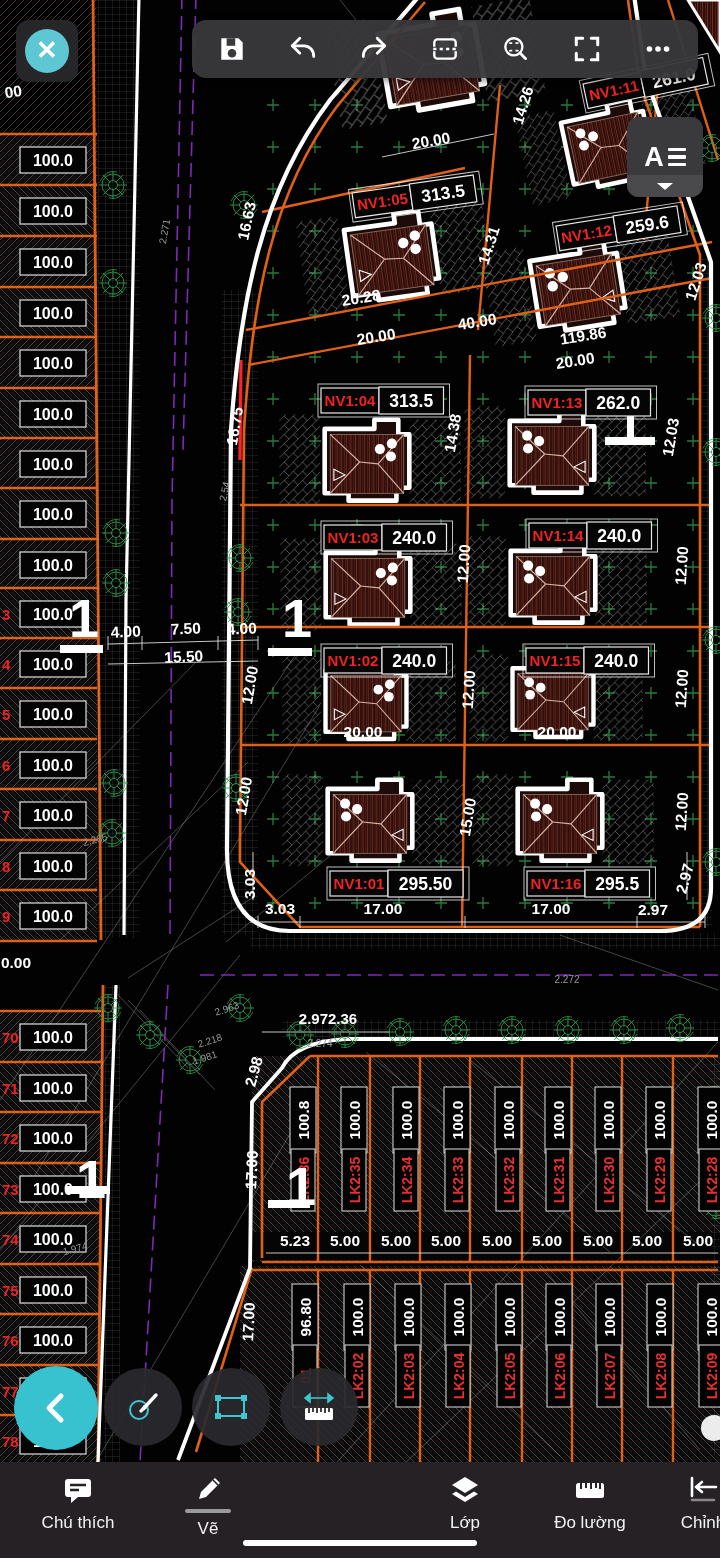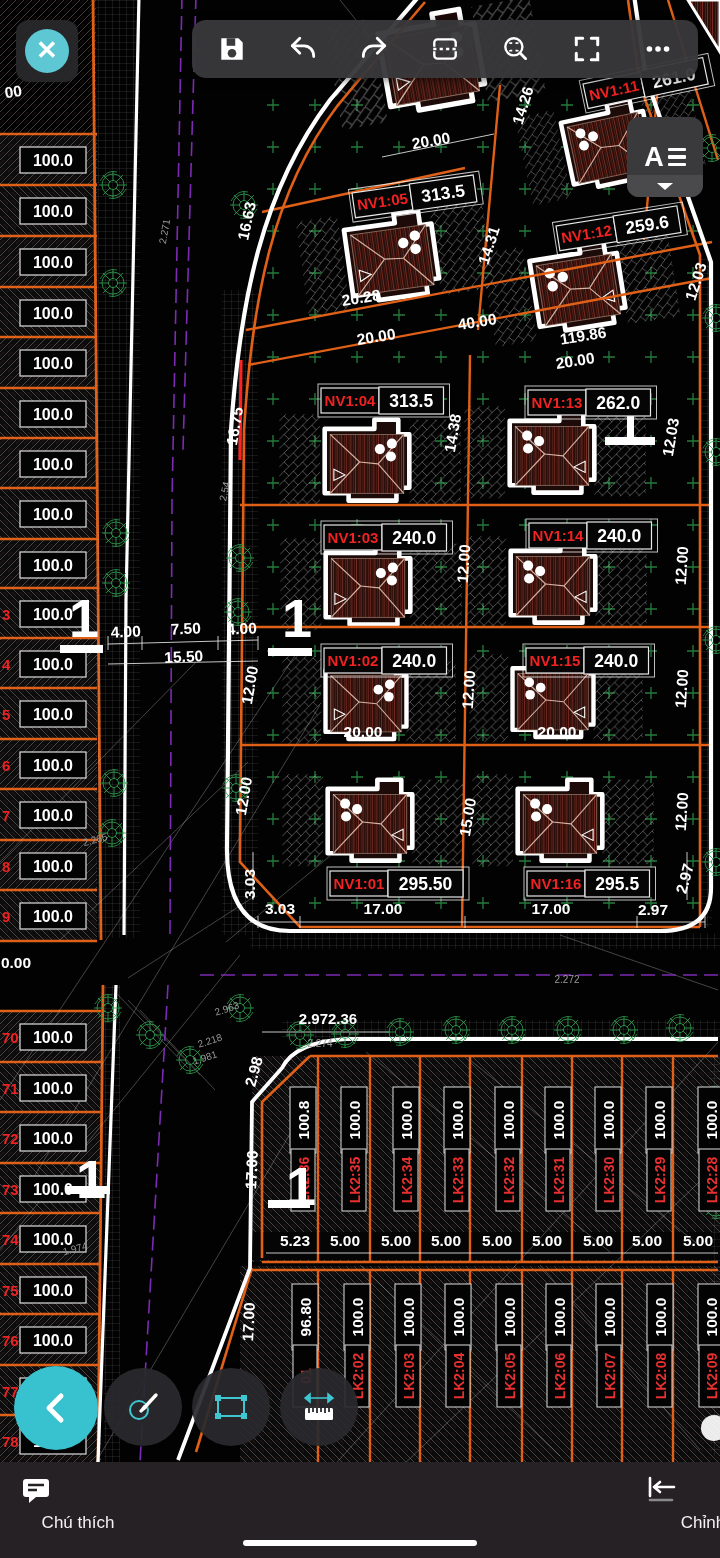--- a/index.html
+++ b/index.html
@@ -30,21 +30,21 @@
               border-top:7px solid #fff;}
   
   .fab{position:absolute;border:none;border-radius:50%;cursor:pointer;display:flex;align-items:center;justify-content:center;}
   .fab svg{display:block;}
   .fab.back{left:14px;top:1366px;width:84px;height:84px;background:#38c2cf;}
   .fab.dark{width:78px;height:78px;background:rgba(42,42,46,.93);top:1368px;}
   .fab.brush{left:104px;} .fab.rsel{left:192px;} .fab.meas{left:280px;}
   
   .nav{position:absolute;left:0;top:1462px;width:720px;height:96px;background:#262125;}
   .nav-item{position:absolute;top:10px;width:130px;transform:translateX(-50%);background:none;border:none;
-            cursor:pointer;display:flex;flex-direction:column;gap:6px;}
+            cursor:pointer;display:flex;flex-direction:column;align-items:center;gap:6px;}
   .nav-item svg{width:34px;height:34px;}
   .nav-label{color:#f3f3f3;font-size:17px;white-space:nowrap;}
   .nav-under{width:46px;height:4px;border-radius:2px;background:#9a9a9a;margin-top:-4px;}
   .pill{position:absolute;left:243px;top:1540px;width:234px;height:6px;border-radius:3px;background:#fff;}
 </style>
 </head>
 <body>
 <div id="stage">
 
 <svg id="cad" width="720" height="1558" viewBox="0 0 720 1558">
@@ -924,20 +924,44 @@
   <button class="nav-item" style="left:78px">
     <svg viewBox="0 0 34 34">
           <rect x="4" y="6" width="26" height="18" rx="3" fill="#fff"></rect>
           <path d="M10 24l0 6 7-6z" fill="#fff"></path>
           <g stroke="#262125" stroke-width="2.4">
             <path d="M9 12h16M9 17h9"></path>
           </g>
         </svg>
     <span class="nav-label">Chú thích</span>
   </button>
+  <button class="nav-item" style="left:208px">
+    <svg viewBox="0 0 34 34">
+          <path d="M8 26l2-7L24 5l5 5-14 14-7 2z" fill="#fff"></path>
+          <path d="M22 7l5 5" stroke="#262125" stroke-width="1.6"></path>
+        </svg>
+    <span class="nav-under"></span>
+    <span class="nav-label">Vẽ</span>
+  </button>
+  <button class="nav-item" style="left:465px">
+    <svg viewBox="0 0 34 34">
+          <path d="M17 4l13 8-13 8L4 12z" fill="#fff"></path>
+          <path d="M4 21l13 8 13-8-4-2.5-9 5.5-9-5.5z" fill="#fff"></path>
+        </svg>
+    <span class="nav-label">Lớp</span>
+  </button>
+  <button class="nav-item" style="left:590px">
+    <svg viewBox="0 0 34 34">
+          <rect x="3" y="10" width="28" height="15" rx="2.5" fill="#fff"></rect>
+          <g stroke="#262125" stroke-width="2">
+            <path d="M8 10v6M13 10v5M18 10v6M23 10v5M27 10v6"></path>
+          </g>
+        </svg>
+    <span class="nav-label">Đo lường</span>
+  </button>
   <button class="nav-item" style="left:703px">
     <svg viewBox="0 0 34 34" fill="none" stroke="#fff" stroke-width="2.6" stroke-linecap="round">
           <path d="M6 5v18M30 14H10m0 0l6-5m-6 5l6 5"></path>
           <path d="M6 27h22" stroke="#8a8a8a"></path>
         </svg>
     <span class="nav-label">Chỉnh</span>
   </button>
 </div>
 <div class="pill"></div>
 

